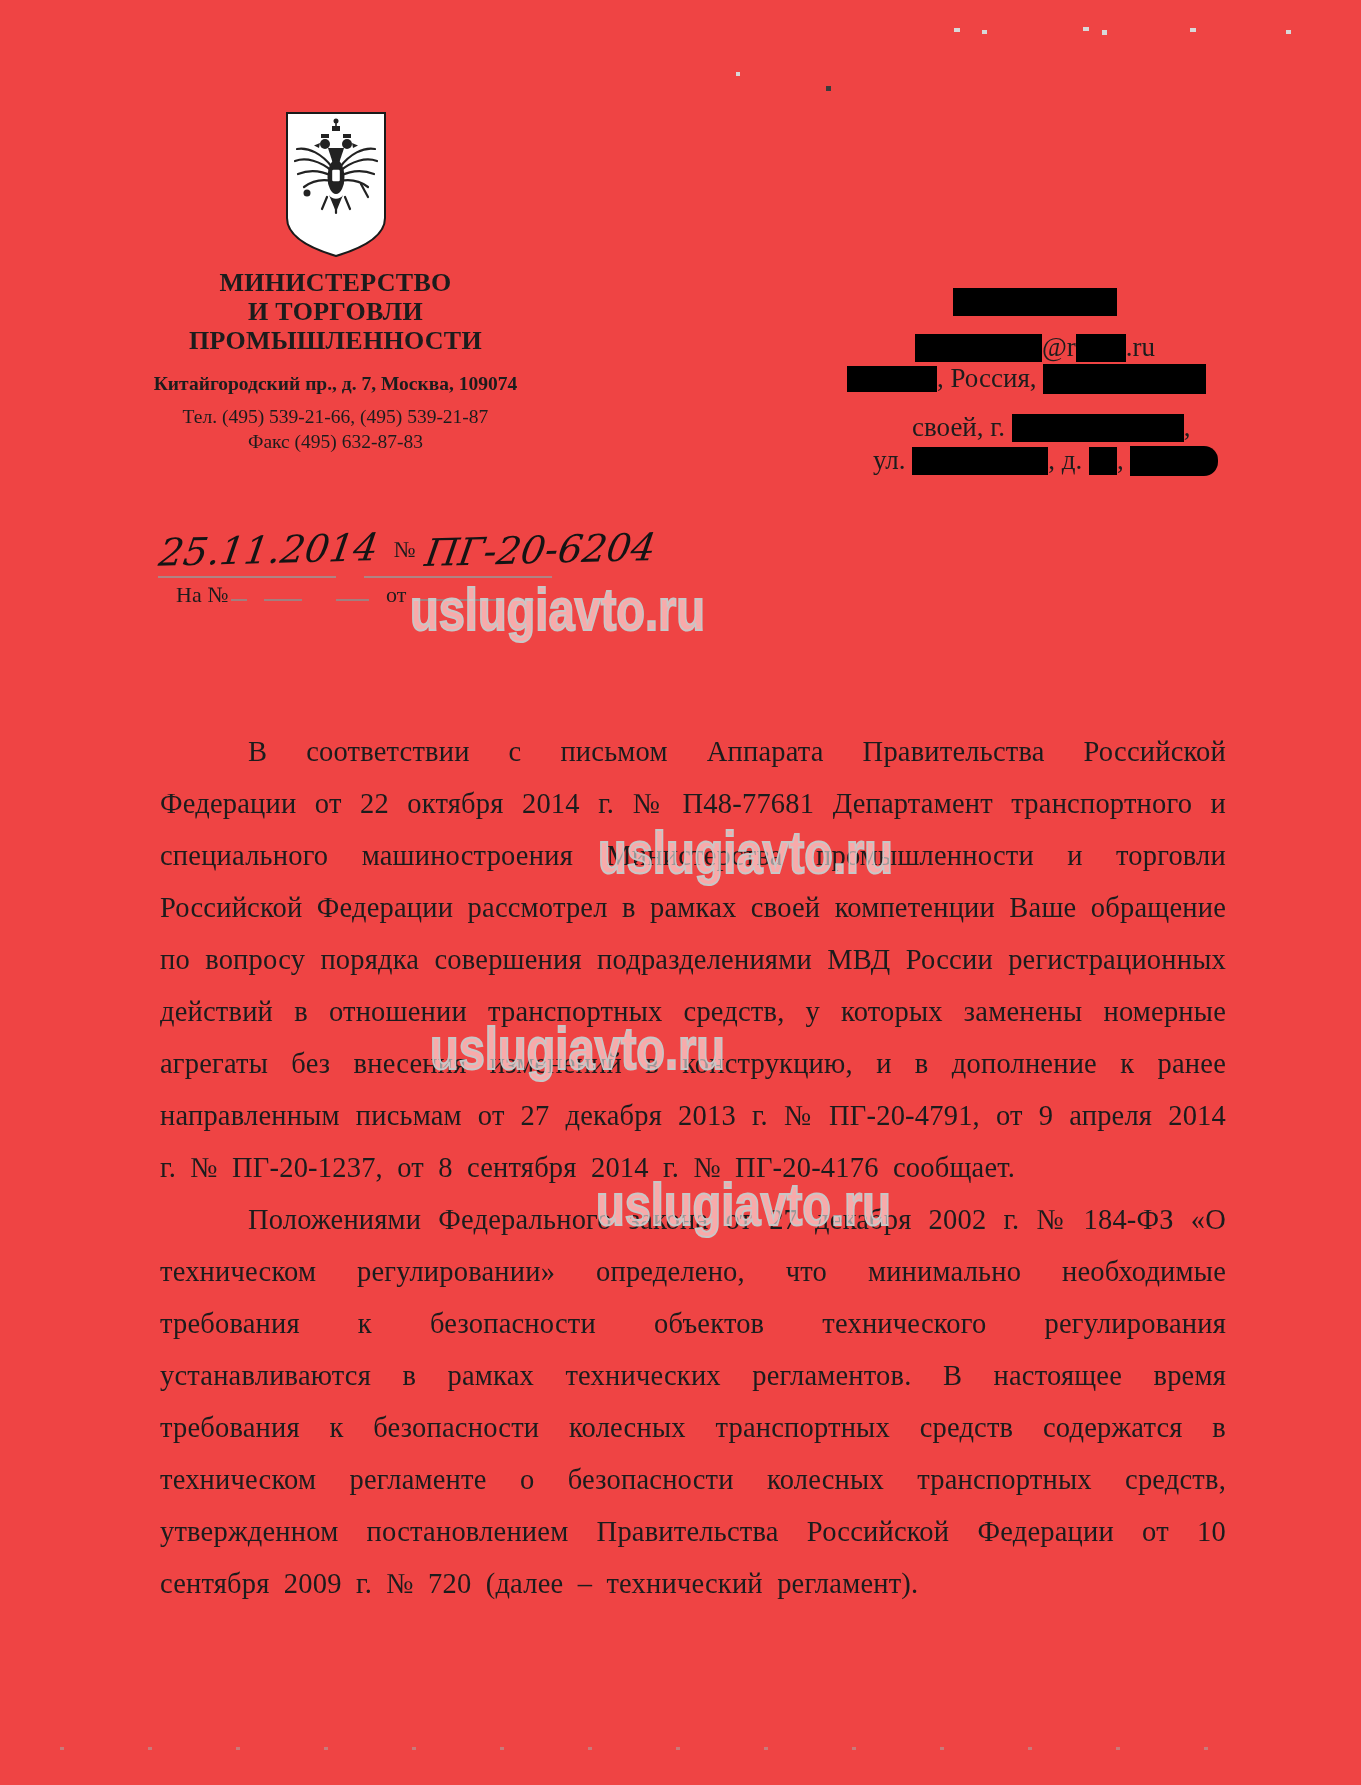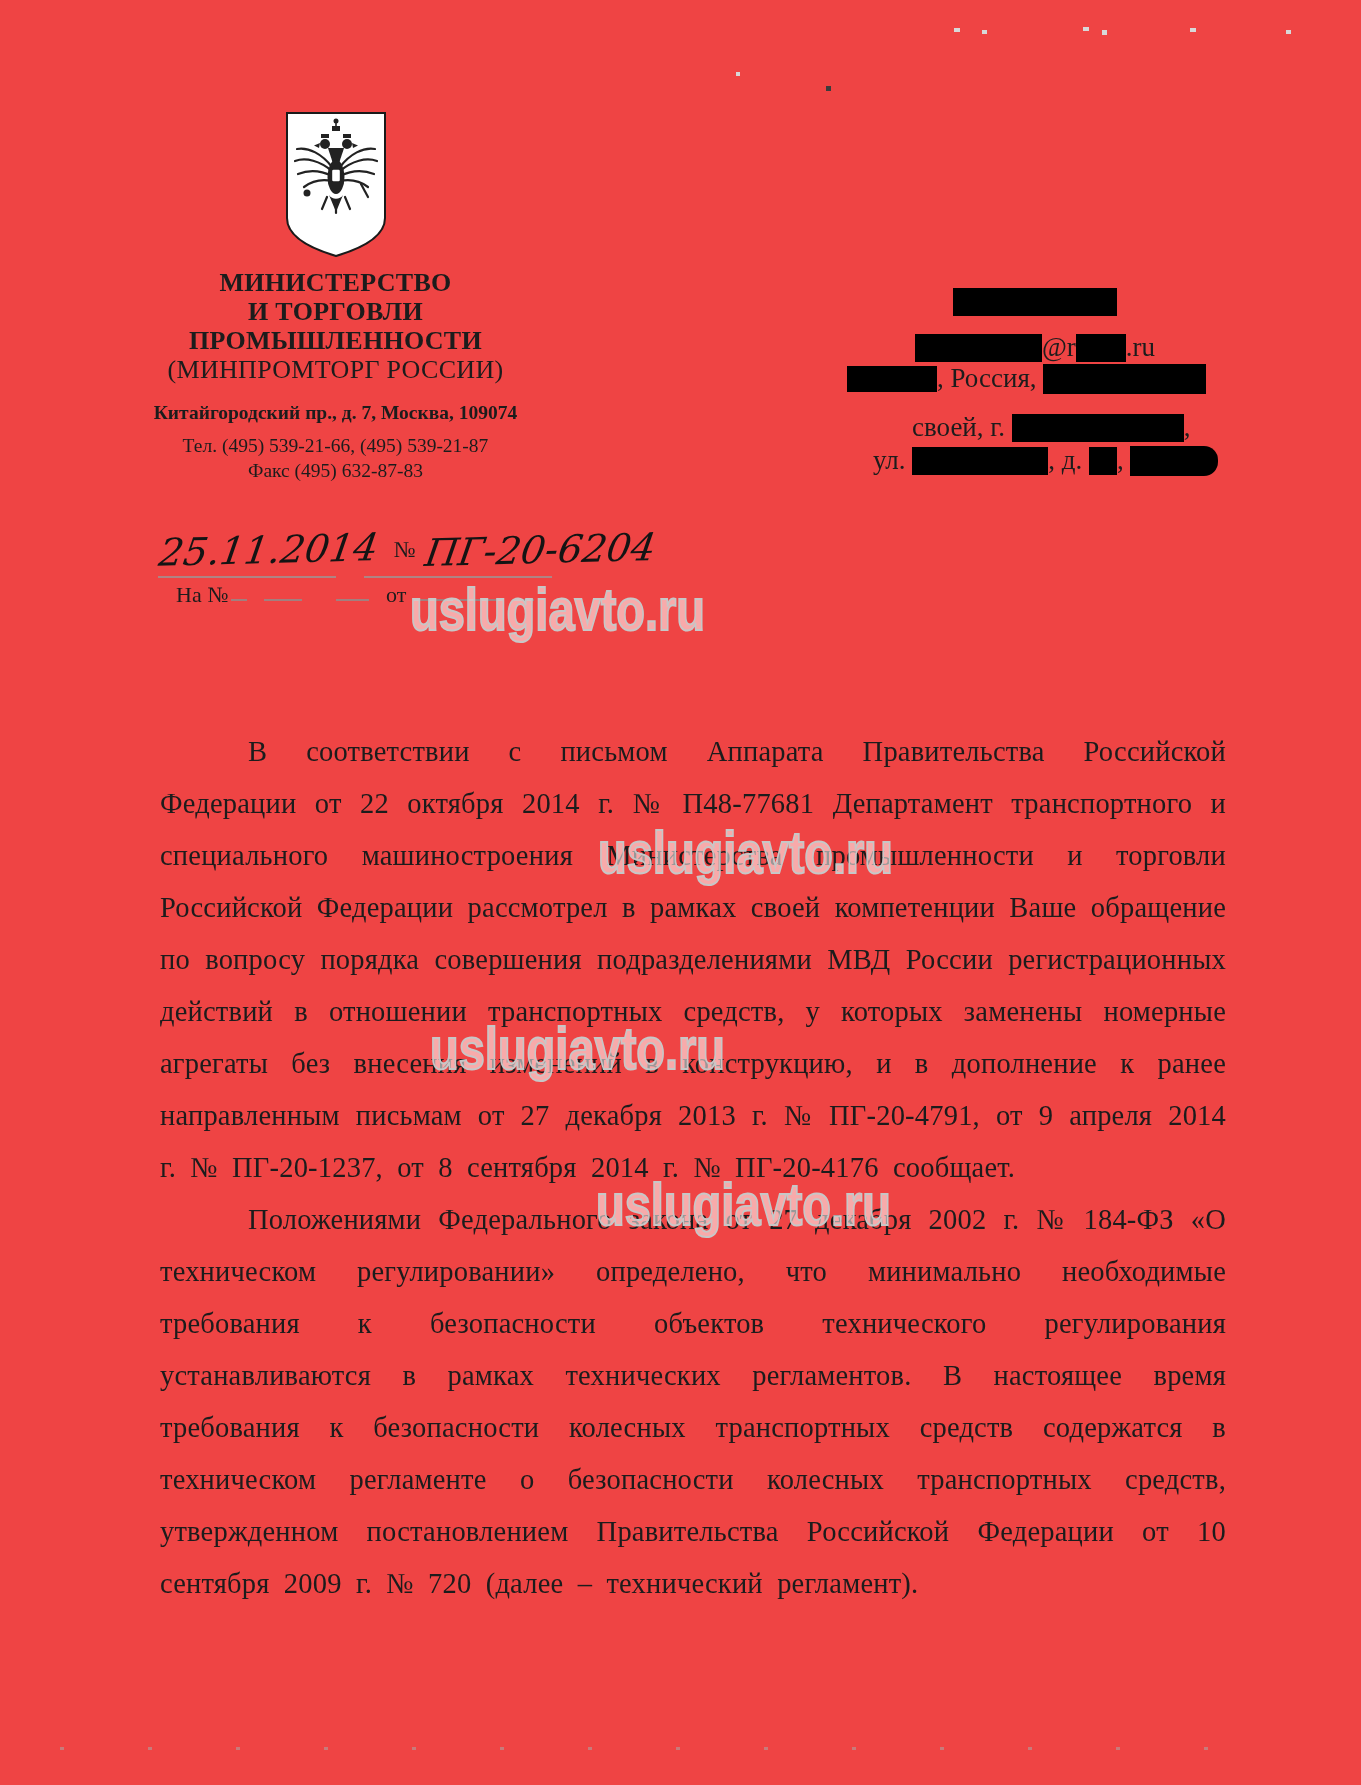--- a/index.html
+++ b/index.html
@@ -102,21 +102,20 @@
         <path d="M53,90 L53,103"></path>
         <path d="M62,87 L67,99"></path>
         <path d="M78,74 L85,87"></path>
       </g>
       <circle cx="24" cy="83" r="3.5" fill="#222222"></circle>
       <rect x="48.5" y="59" width="9" height="13" rx="2" fill="#ffffff" stroke="#222222" stroke-width="1.4"></rect>
     </svg>
     <div class="org-line">МИНИСТЕРСТВО</div>
     <div class="org-line">И ТОРГОВЛИ</div>
     <div class="org-line">ПРОМЫШЛЕННОСТИ</div>
-    <div class="org-line sub">(МИНПРОМТОРГ РОССИИ)</div>
     <div class="lh-addr">Китайгородский пр., д. 7, Москва, 109074</div>
     <div class="lh-tel">Тел. (495) 539-21-66, (495) 539-21-87</div>
     <div class="lh-fax">Факс (495) 632-87-83</div>
   </div>
 
   <div class="refline">
     <span class="hand">25.11.2014</span><span class="no-sign">№</span><span class="hand num">ПГ-20-6204</span>
   </div>
   <div class="uline" style="left:158px;top:576px;width:178px;"></div>
   <div class="uline" style="left:364px;top:576px;width:188px;"></div>

